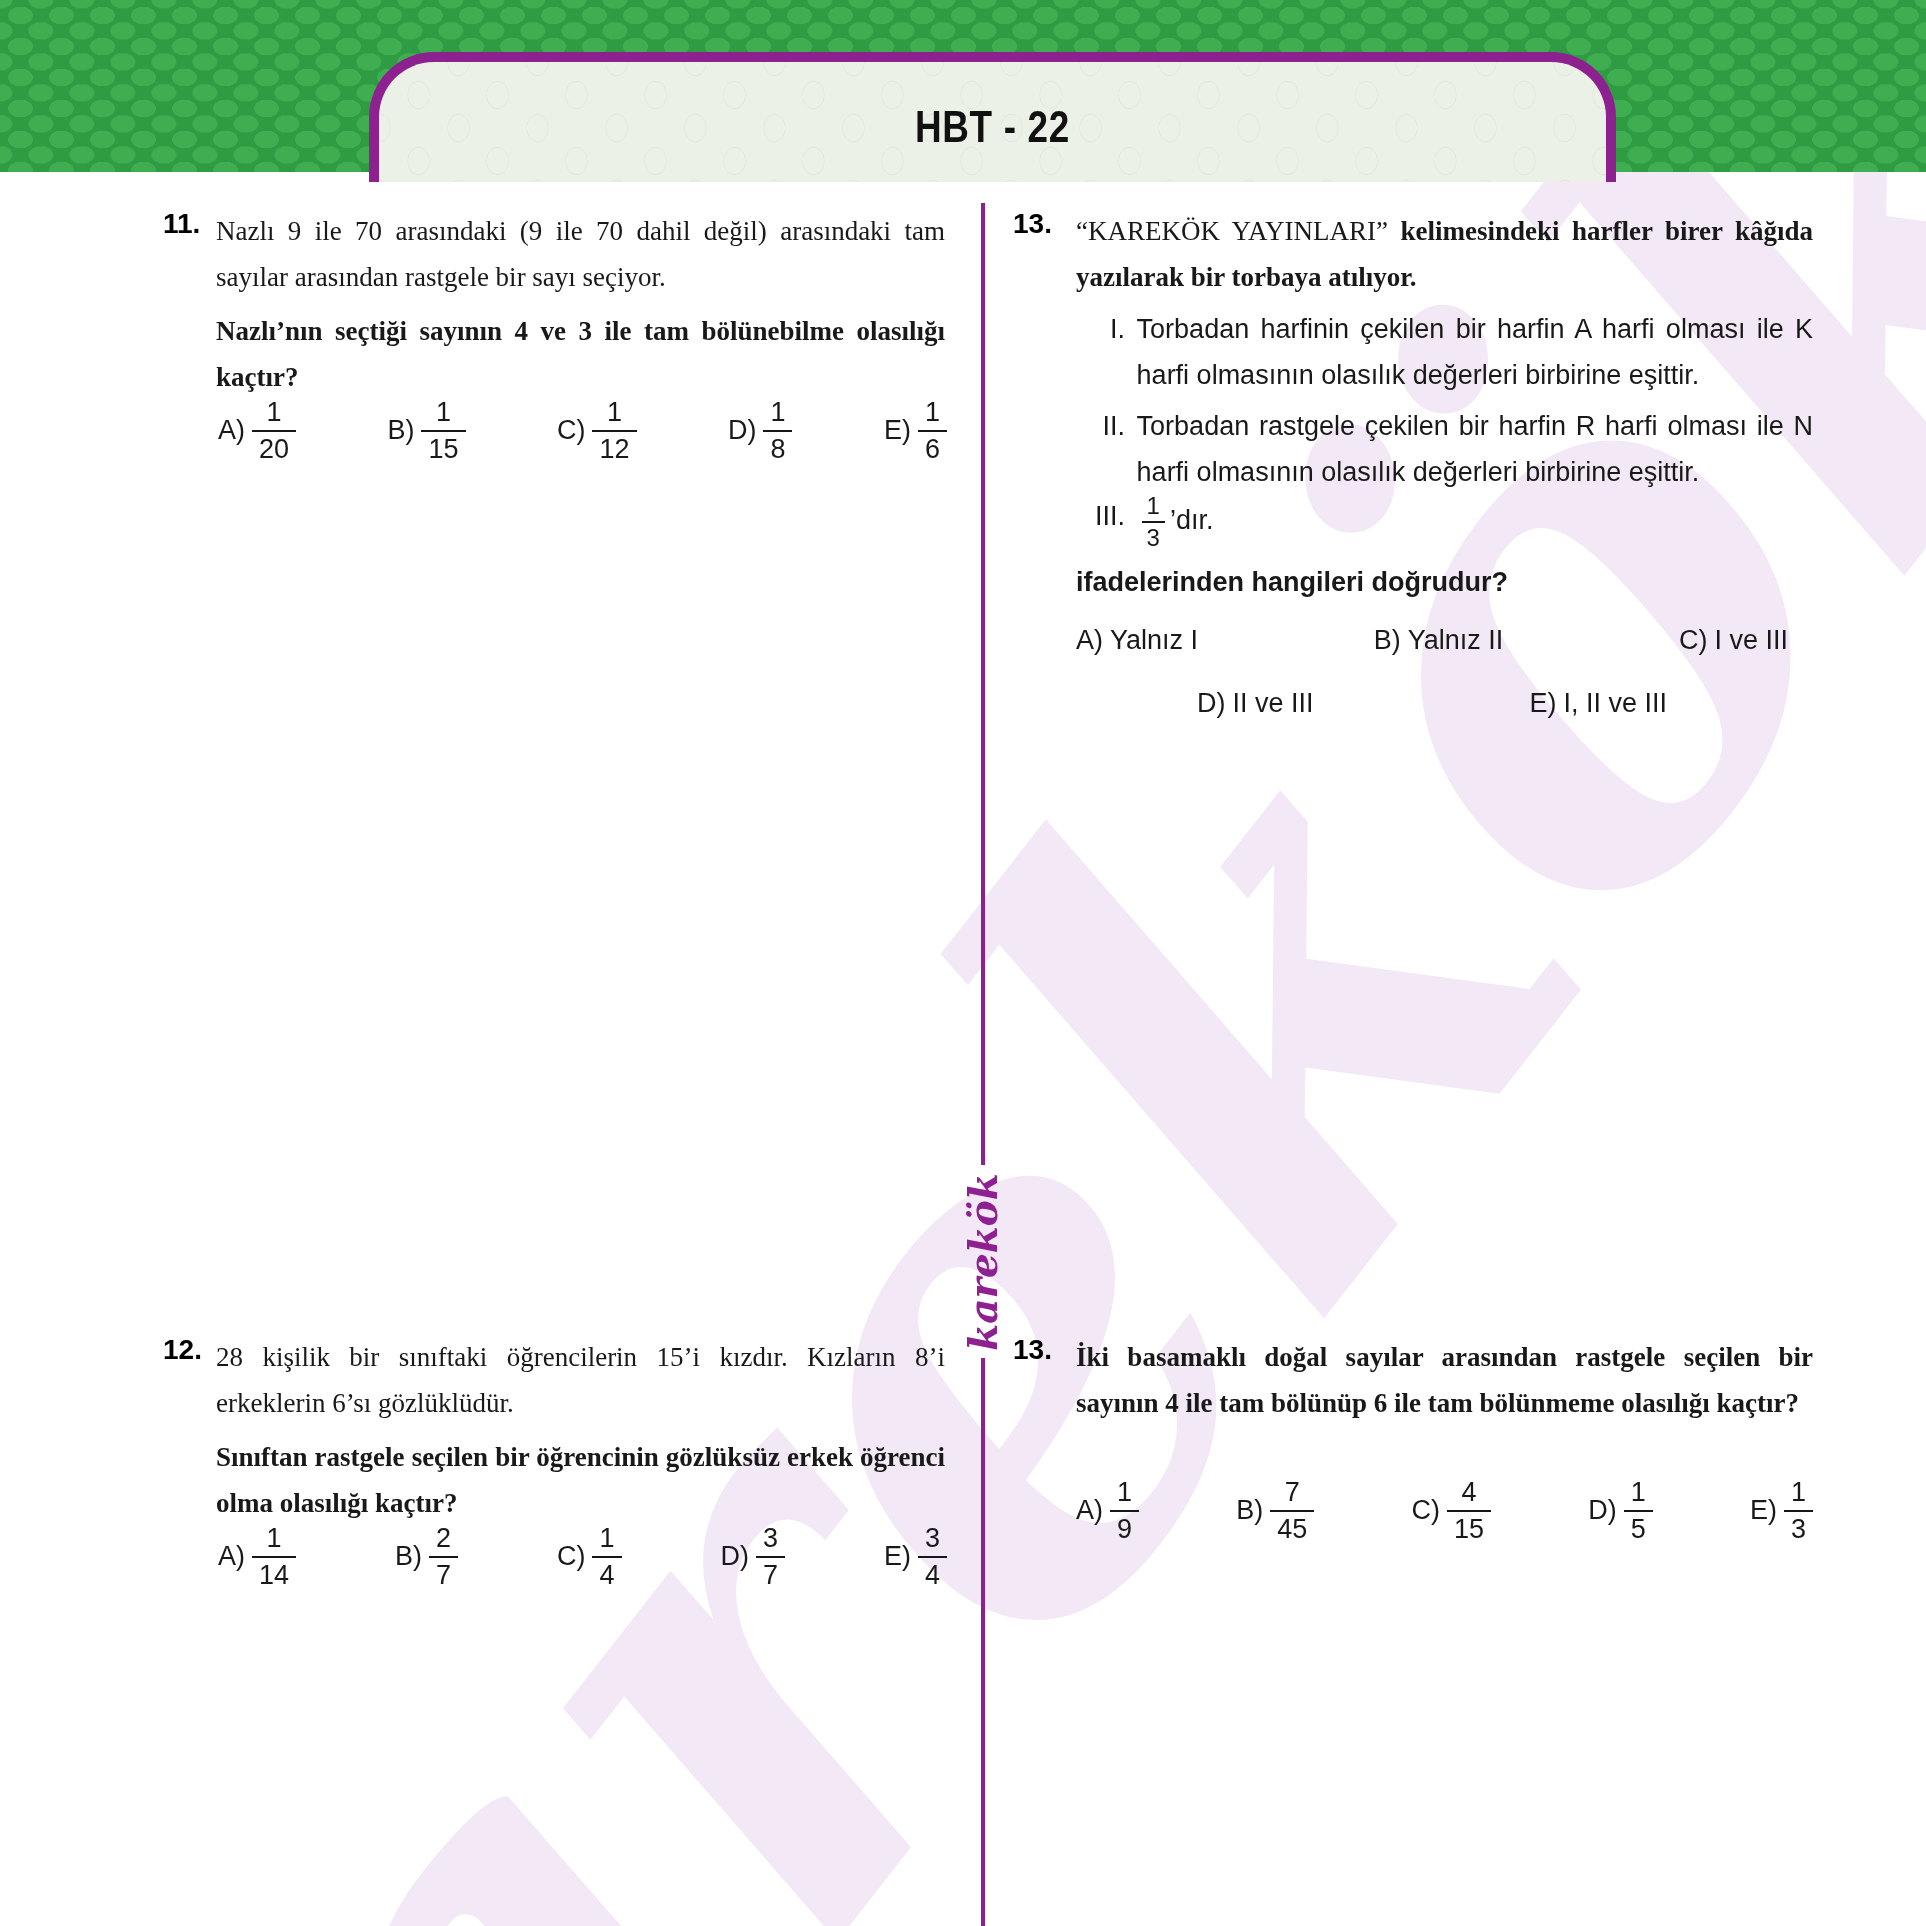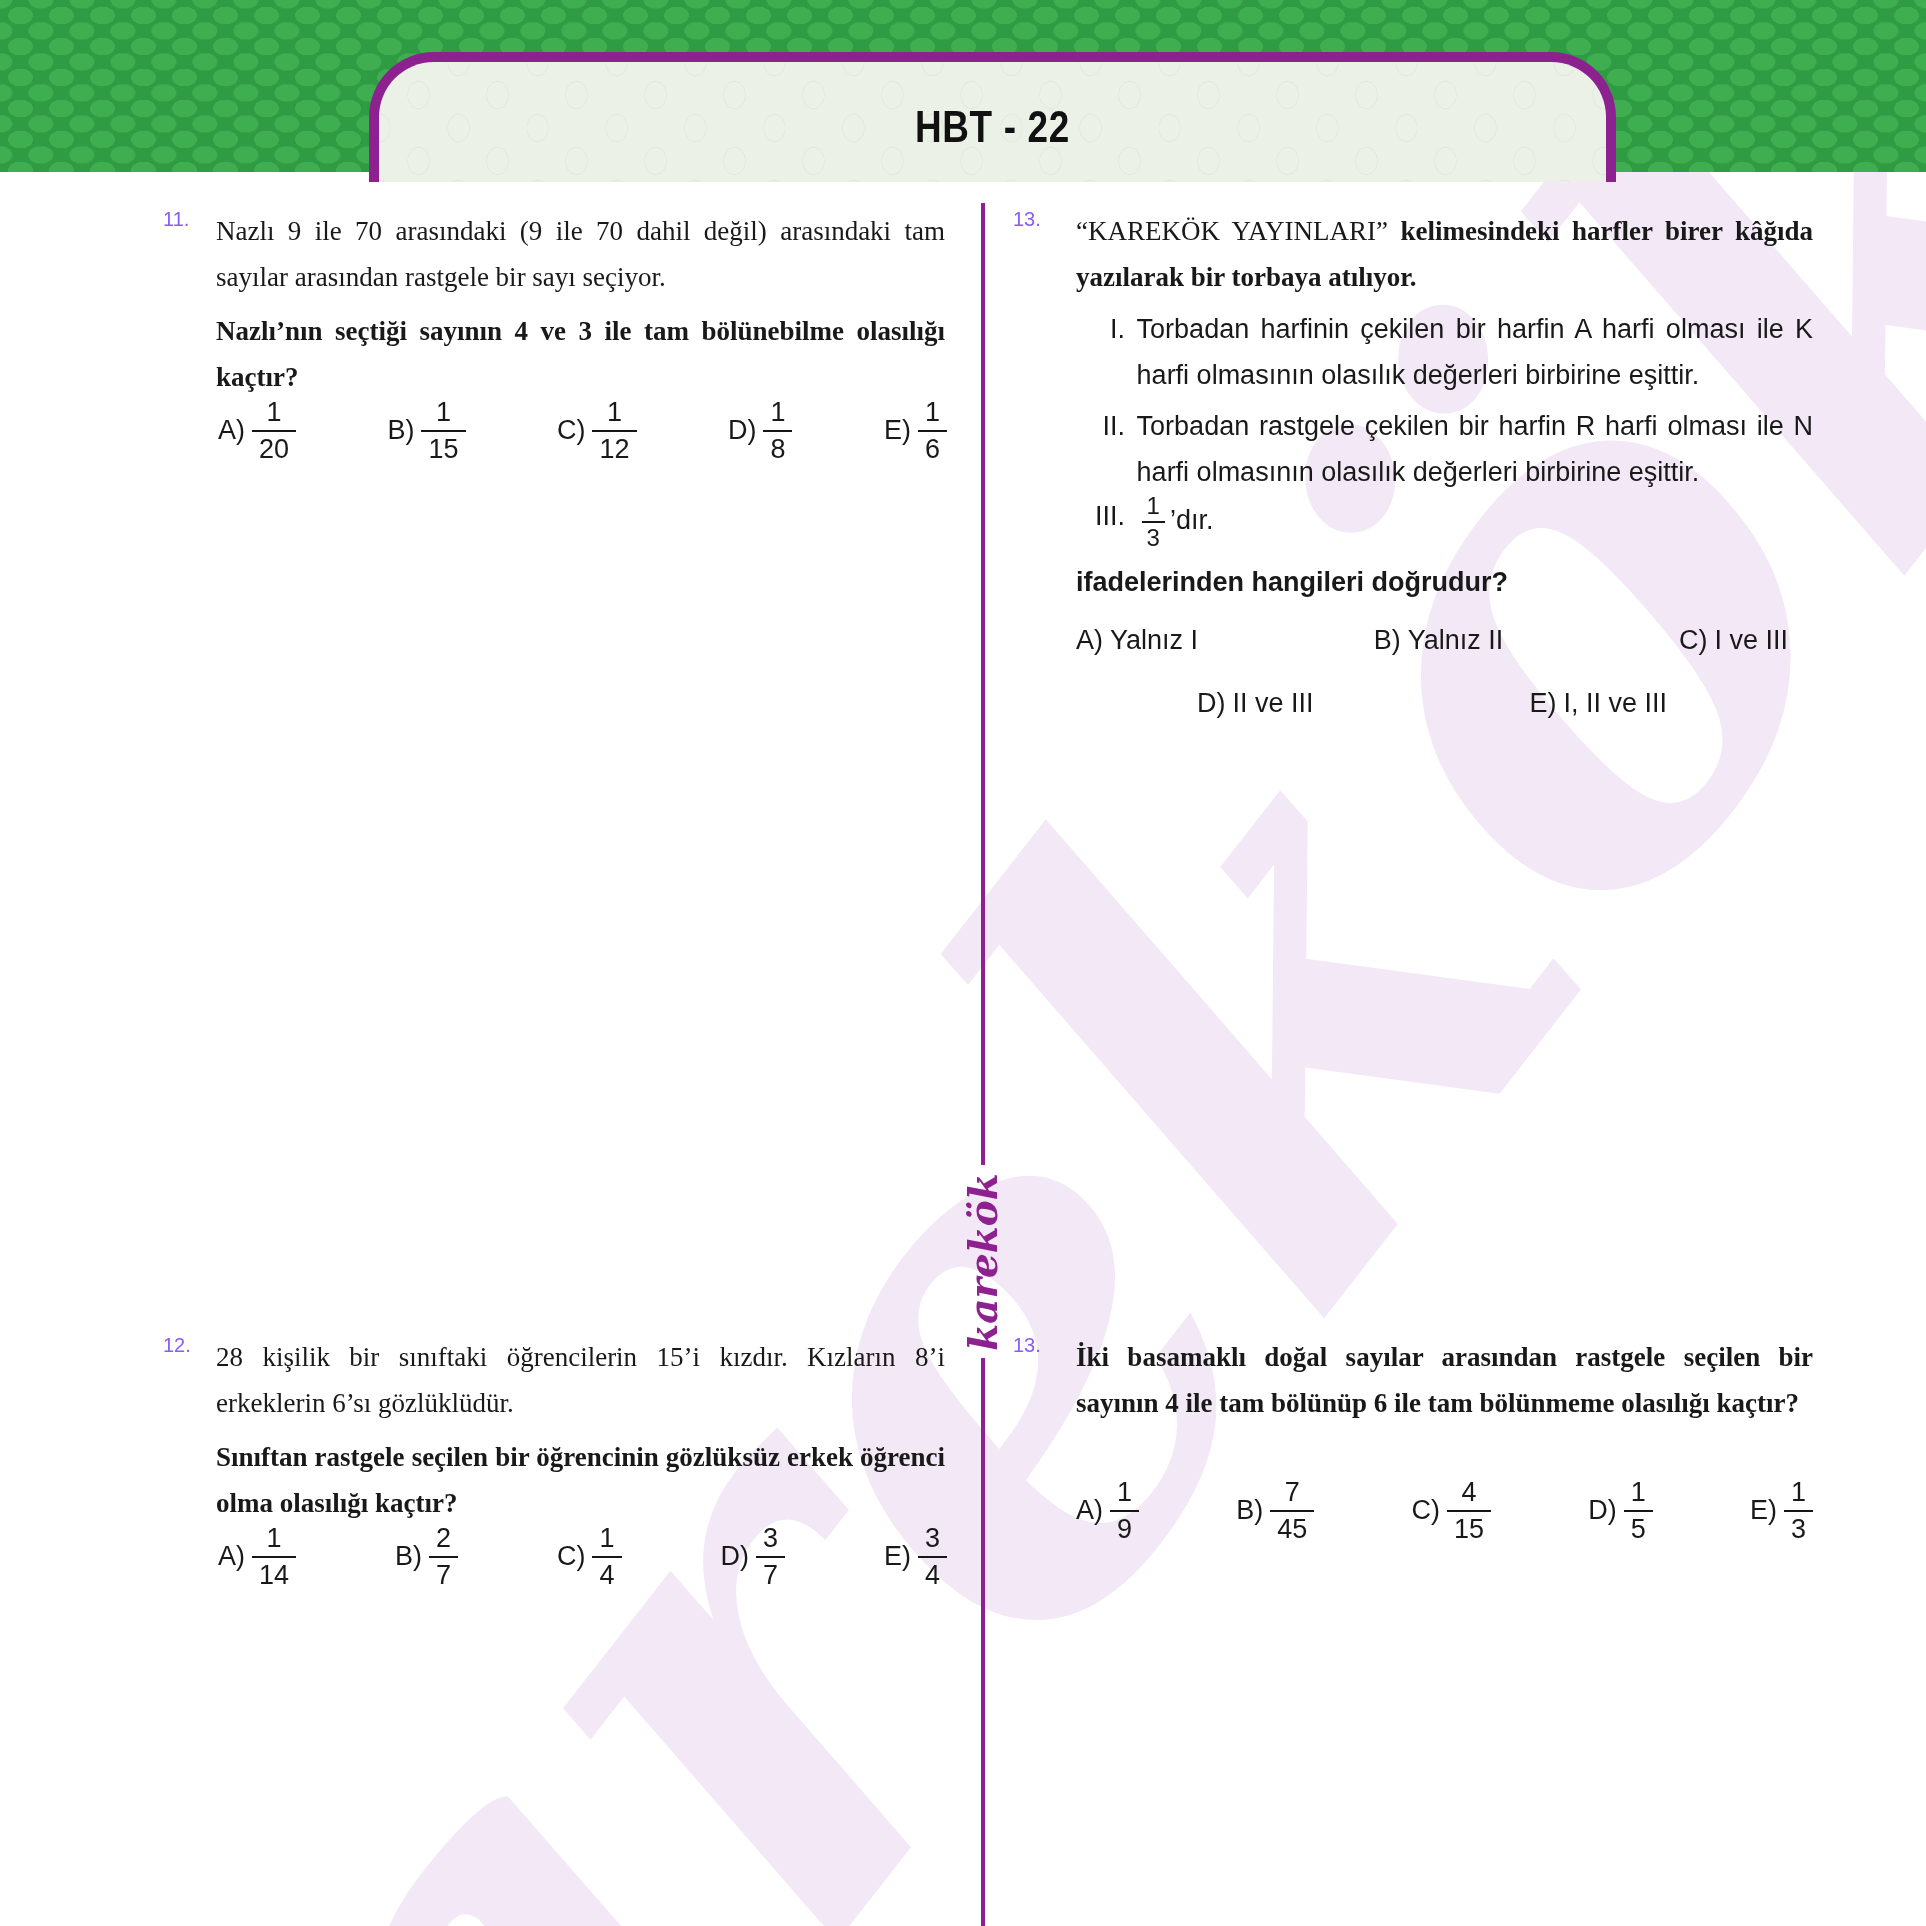--- a/index.html
+++ b/index.html
@@ -56,21 +56,21 @@
   .divider-bottom{top:1358px;height:946px;}
   .karekok-side{
     left:983px;top:1262px;
     transform:translate(-50%,-50%) rotate(-90deg);
     font-family:"DejaVu Serif", serif;font-style:italic;font-weight:bold;
     font-size:39px;color:#8E2190;white-space:nowrap;
     z-index:2;
   }
 
   
-  .qnum{font-size:20px;font-weight:normal;color:#8b5cf6;z-index:3;}
+  .qnum{font-size:28px;font-weight:bold;color:#000000;z-index:3;}
   .qbody{font-size:27px;line-height:46px;text-align:justify;z-index:3;}
   .qpara{margin:0;font-family:Liberation Serif, serif;}
   .qpara + .qpara{margin-top:8px;}
   .bold{font-weight:bold;}
 
   .item{display:flex;}
   .ilabel{flex:none;width:49px;text-align:right;padding-right:11.6px;}
   .itext{flex:1;text-align:justify;}
   .itext-line{text-align:left;}
 

